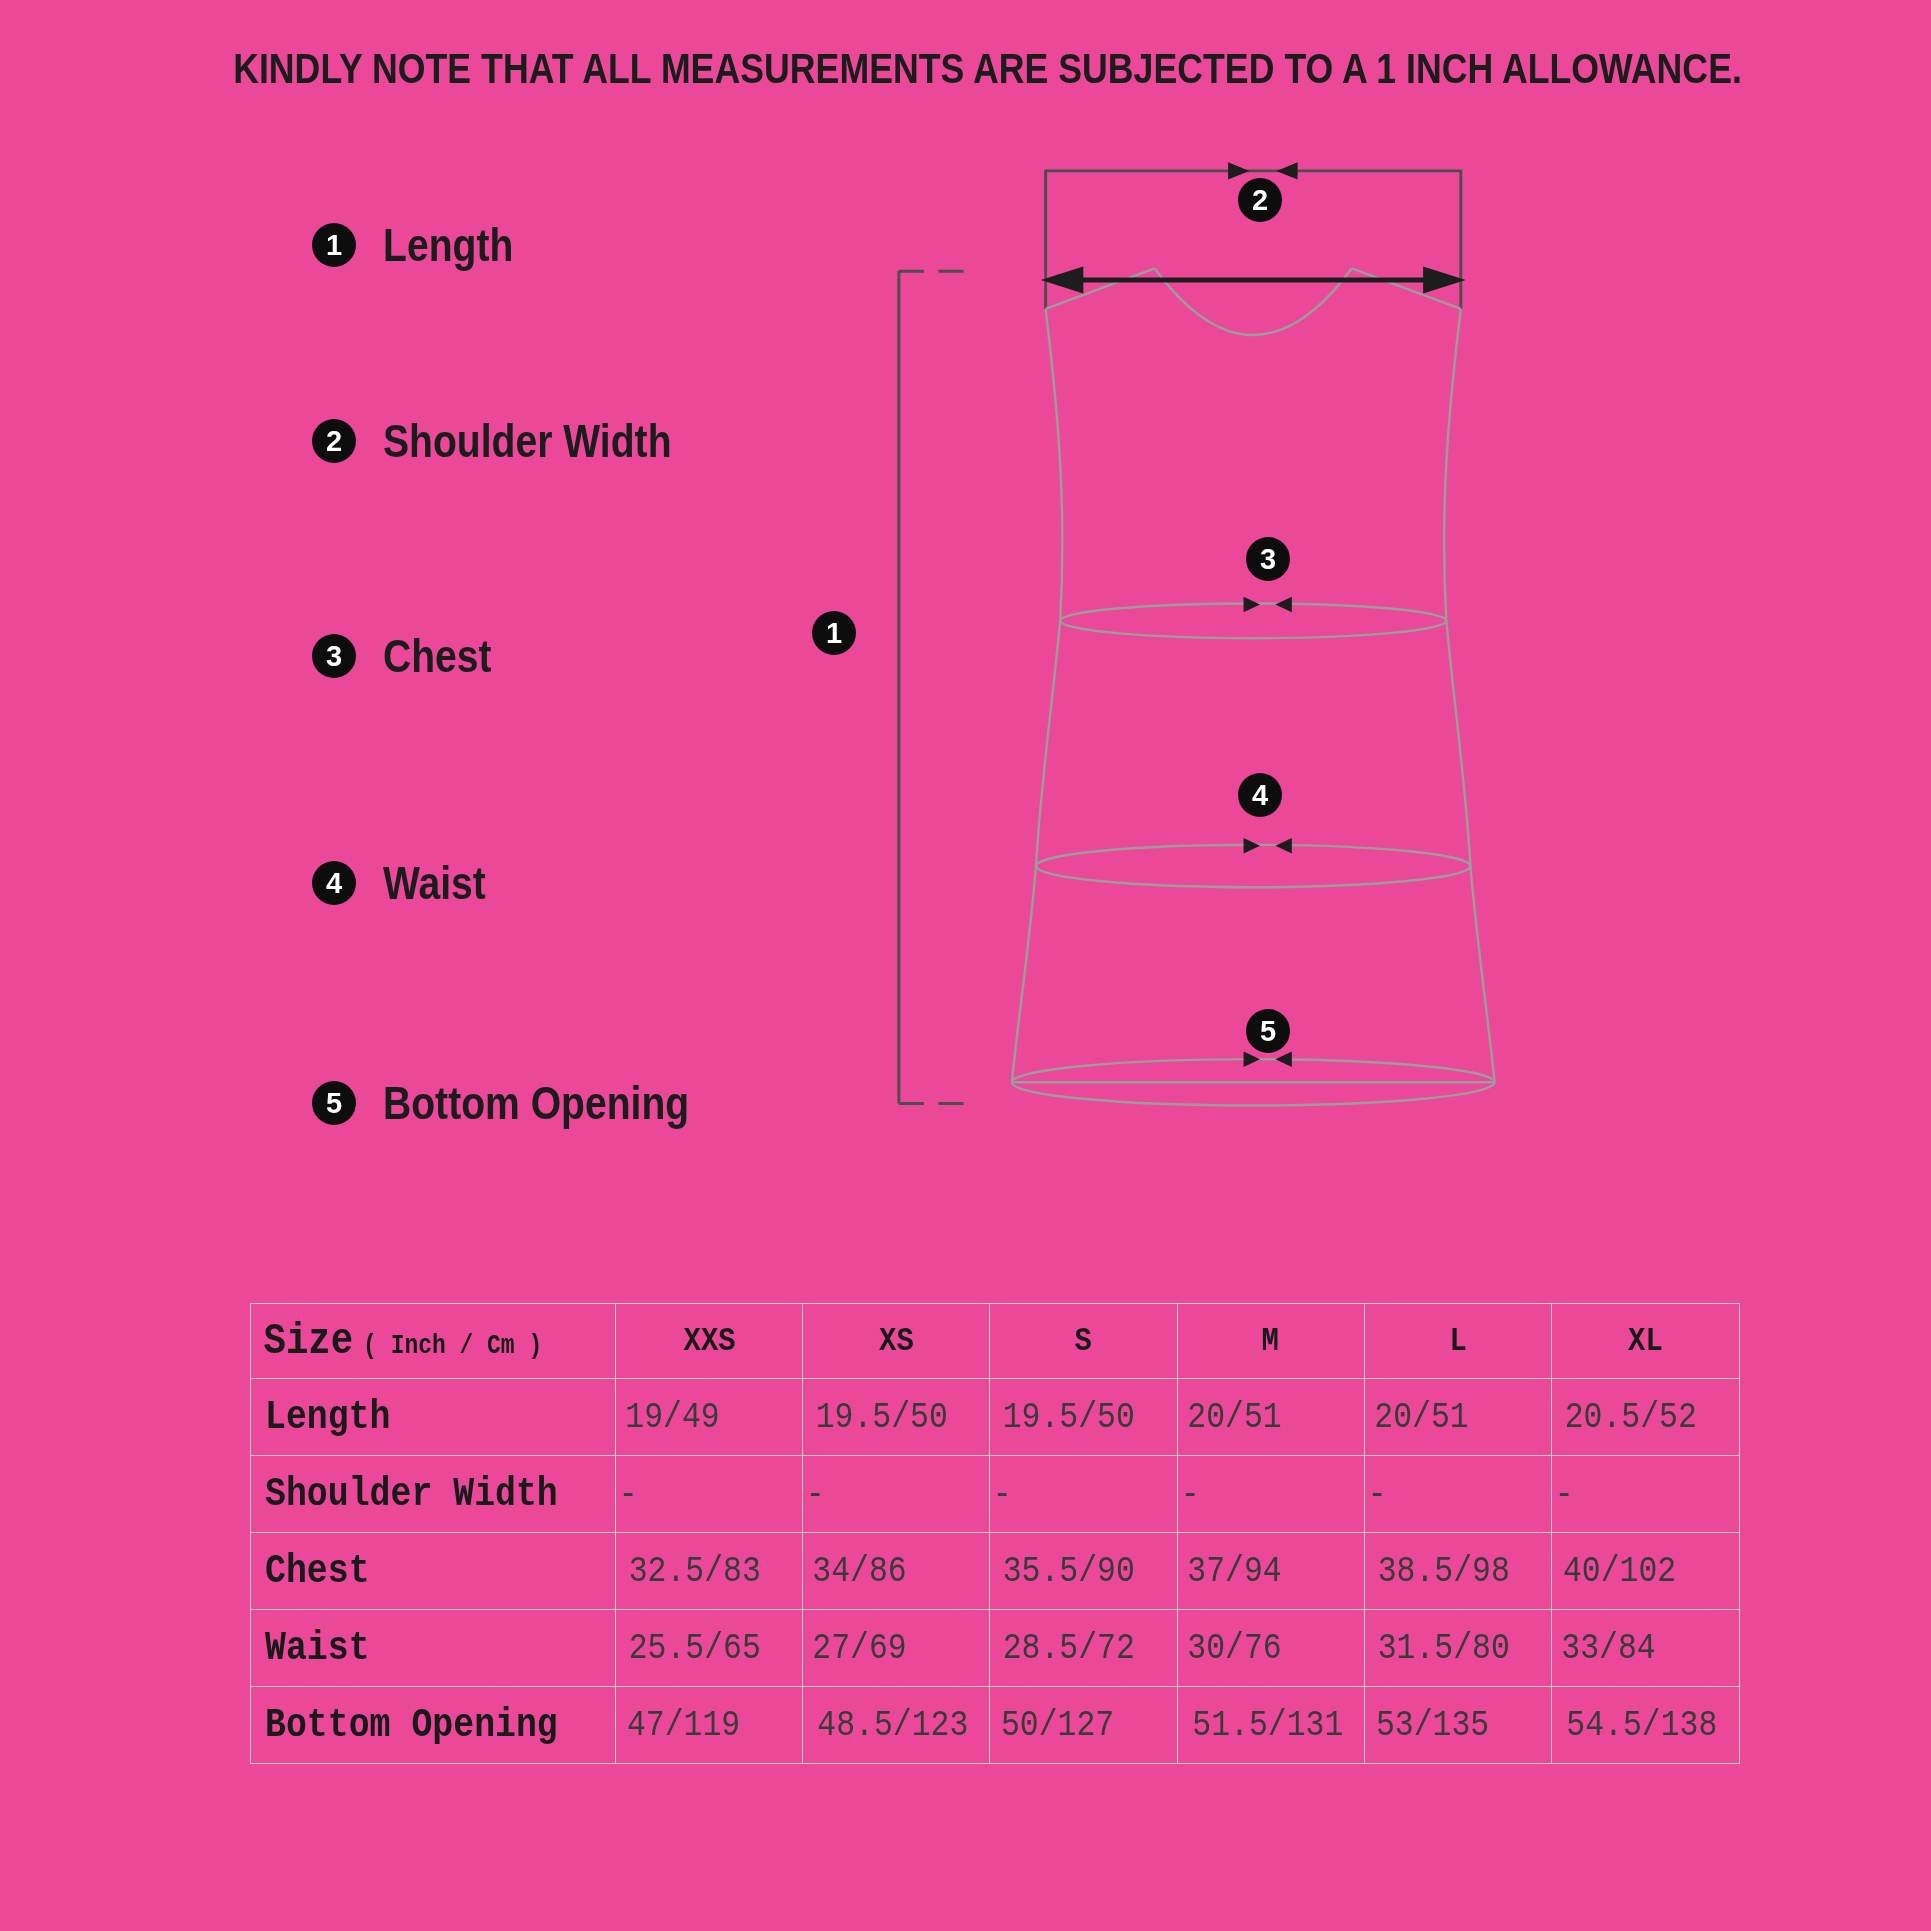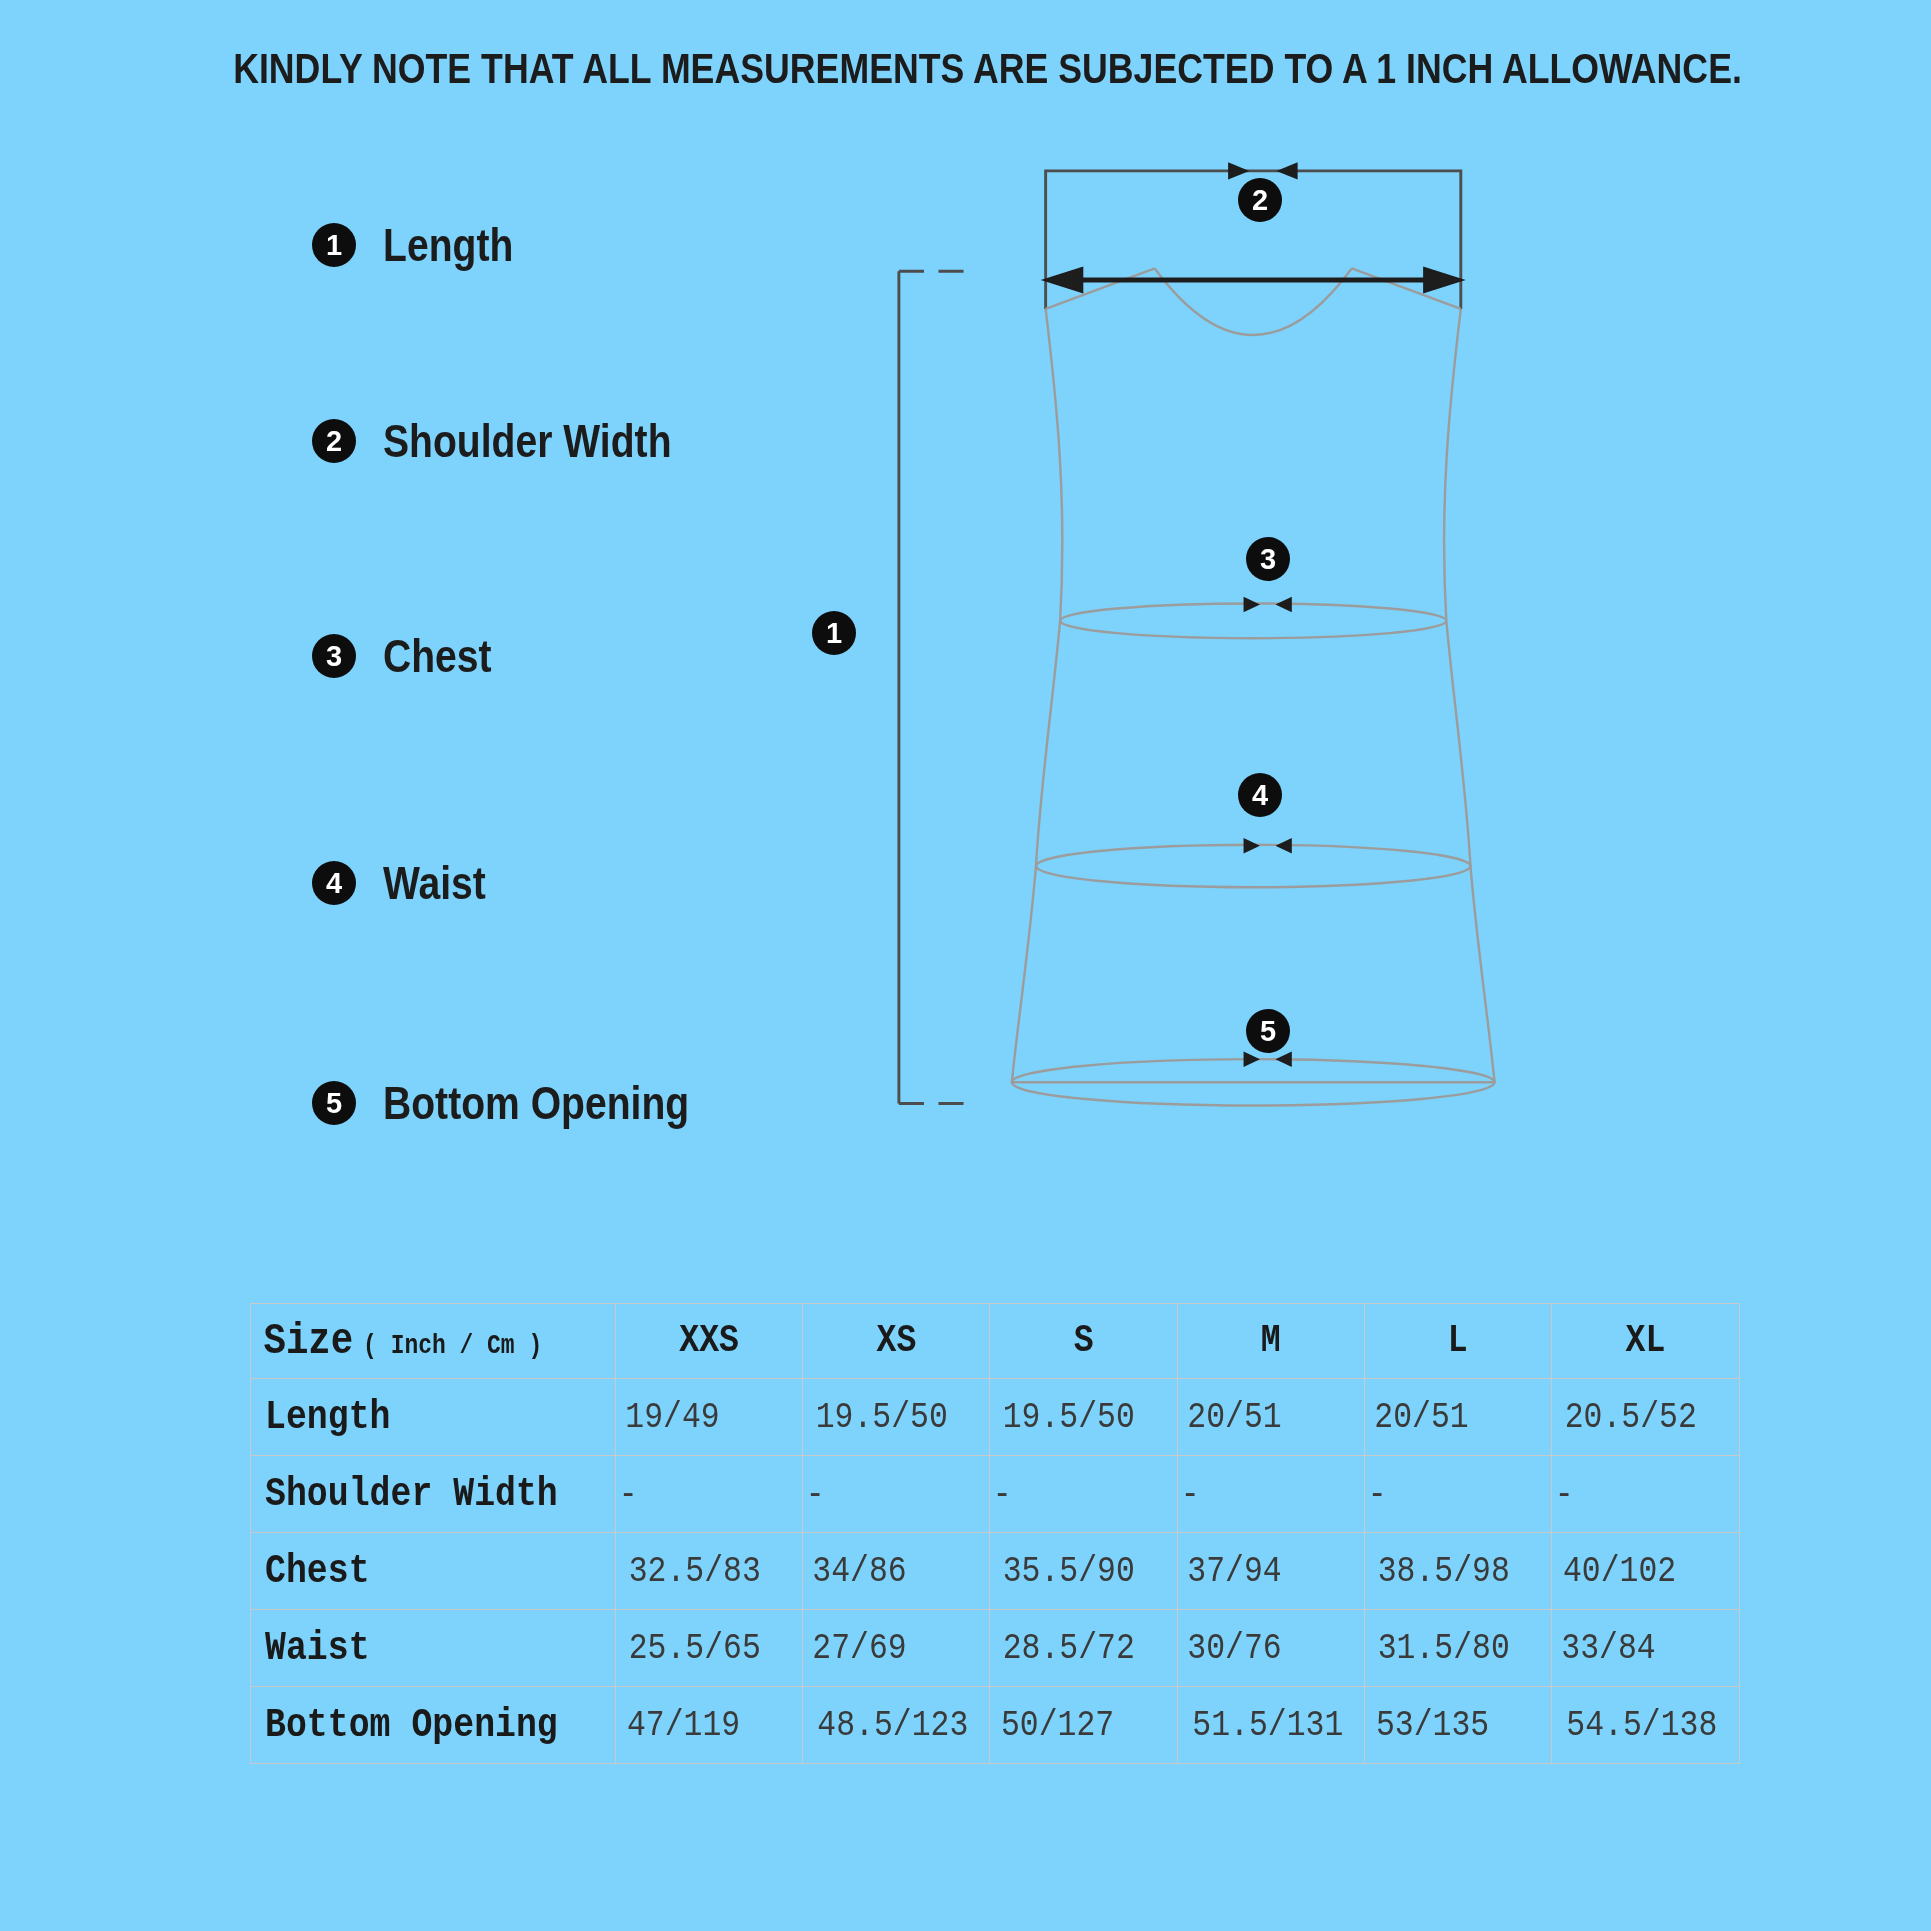--- a/index.html
+++ b/index.html
@@ -1,17 +1,17 @@
 <!DOCTYPE html>
 <html><head>
 <meta charset="utf-8">
 <style>
   html,body{margin:0;padding:0;background:#ffffff;}
   #canvas{
-    position:relative;width:1931px;height:1931px;background:#7dd3fc;overflow:hidden;
+    position:relative;width:1931px;height:1931px;background:#ec4899;overflow:hidden;
     font-family:"Liberation Sans","DejaVu Sans",sans-serif;color:#1c1c1c;
   }
   
   .cond-c{display:inline-block;transform:scaleX(.85);transform-origin:center center;white-space:nowrap;}
   .cond-l{display:inline-block;transform:scaleX(.85);transform-origin:left center;white-space:nowrap;}
 
   
   #note{
     position:absolute;left:22px;top:42px;width:1931px;text-align:center;
     font-size:42px;font-weight:bold;line-height:54px;letter-spacing:0;
@@ -41,21 +41,21 @@
 
   #diagram-svg{position:absolute;left:0;top:0;}
 
   
   #table-wrap{position:absolute;left:250px;top:1303px;width:1490px;}
   table.size-table{border-collapse:collapse;table-layout:fixed;width:1490px;font-family:Liberation Mono, monospace;}
   .size-table td{border:1.9px solid #c9c9c9;vertical-align:middle;overflow:hidden;}
   .size-table tr{height:77px;}
   .size-table tr.hdr{height:75px;}
   .rowlabel{font-size:41px;font-weight:bold;color:#1a1a1a;padding-left:13.5px;text-align:left;}
-  .colhead{font-size:39px;font-weight:bold;color:#1a1a1a;text-align:center;}
+  .colhead{font-size:34px;font-weight:bold;color:#1a1a1a;text-align:center;}
   .val{font-size:37px;font-weight:normal;color:#3a3a3a;}
   .sizecell{display:flex;align-items:baseline;gap:11.6px;transform:scaleX(.85);transform-origin:left center;white-space:nowrap;padding-left:13.5px;}
   .t-size{font-size:44px;font-weight:bold;color:#1a1a1a;}
   .t-unit{font-size:27px;font-weight:bold;color:#1a1a1a;}
 </style>
 </head>
 <body>
 
 <div id="canvas">
 

